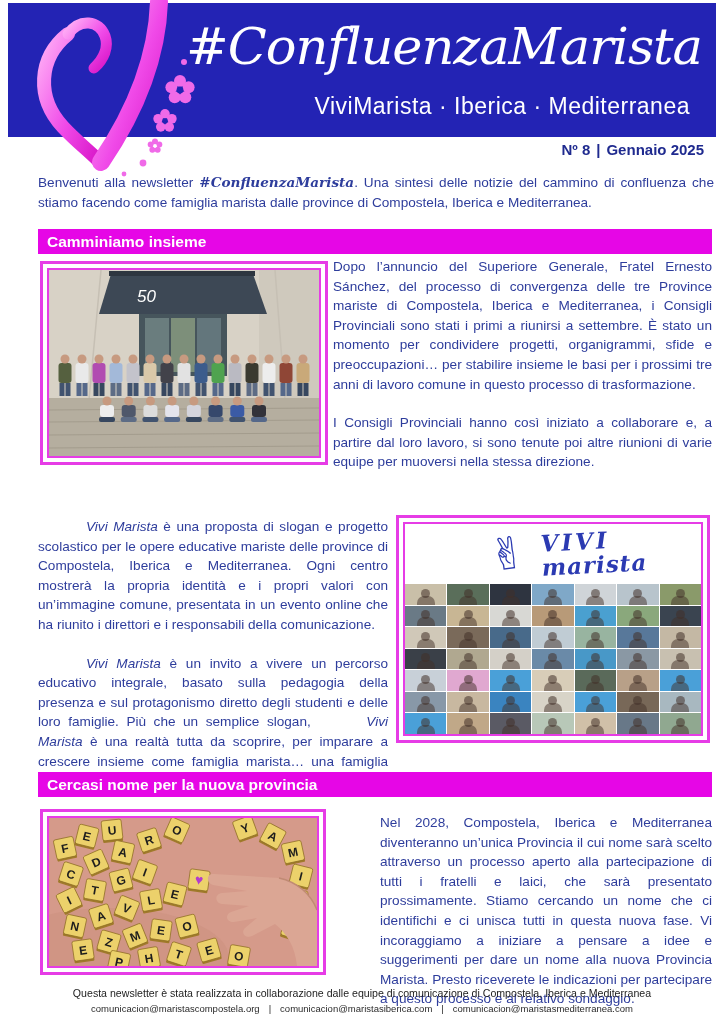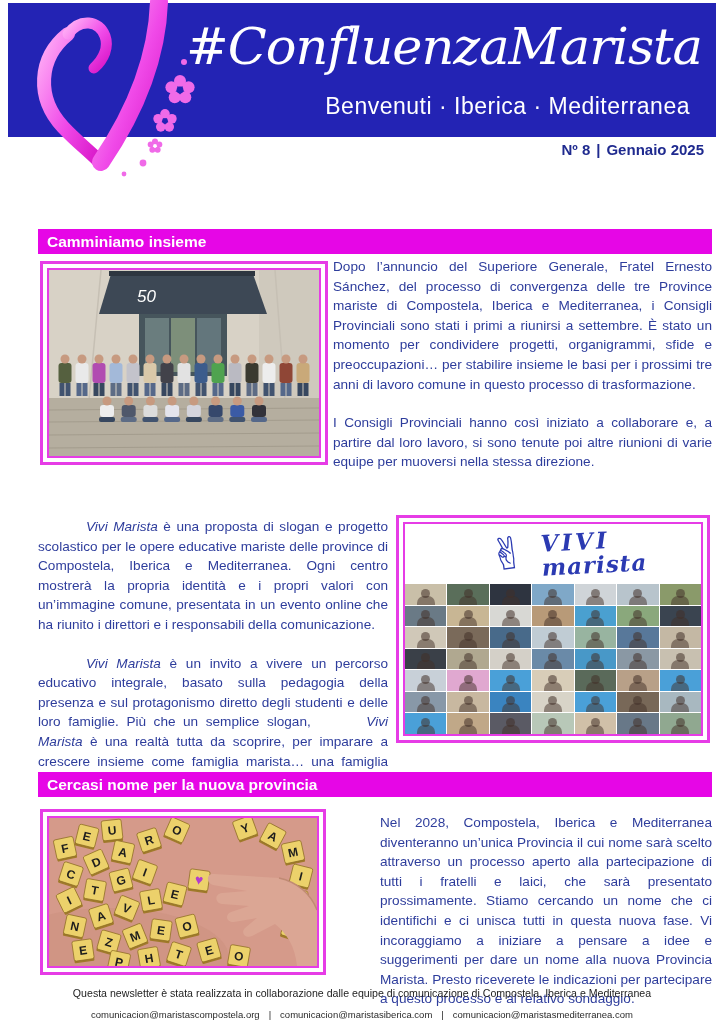--- a/index.html
+++ b/index.html
@@ -84,21 +84,21 @@
     position:absolute; left:50%; top:22%; width:9px; height:9px; margin-left:-4.5px;
     border-radius:50%; background:rgba(66,48,40,.55); display:block;
   }
   .vbody{
     position:absolute; left:50%; bottom:-2px; width:18px; height:11px; margin-left:-9px;
     border-radius:7px 7px 0 0; background:rgba(66,48,40,.5); display:block;
   }
   
   .footer{position:absolute; left:0; right:0; top:987px; text-align:center; color:#1d1d1d;}
   .footer-line1{font-size:10.6px;}
-  .footer-line2{font-size:9.5px; margin-top:10px; color:#2a2a2a;}
+  .footer-line2{font-size:9.5px; margin-top:4px; color:#2a2a2a;}
   .footer-line2 .sep{margin:0 9px;}
   svg text{font-family:"Liberation Sans", sans-serif;}
 </style>
 </head>
 <body>
 
 <div class="page">
 
   <header class="masthead">
     <svg class="heart-logo" viewBox="0 0 218 180">
@@ -138,27 +138,30 @@
             <circle cx="-5.3" cy="7.3" r="6"></circle>
             <circle cx="-8.6" cy="-2.8" r="6"></circle>
             <circle r="3.4" fill="#ffffff"></circle>
         </g>
         <circle cx="178" cy="62" r="3"></circle>
         <circle cx="137" cy="163" r="3.4"></circle>
         <circle cx="118" cy="174" r="2.4"></circle>
       </g>
     </svg>
     <div class="mast-title">#ConfluenzaMarista</div>
-    <div class="mast-subtitle">Benvenuti · Iberica · Mediterranea</div>
+    <div class="mast-subtitle">ViviMarista · Iberica · Mediterranea</div>
   </header>
 
   <div class="issue-line">
     <span>Nº 8</span><span class="sep">|</span><span>Gennaio 2025</span>
   </div>
 
+  <div class="intro">
+      <p><span>Benvenuti alla newsletter </span><span class="hl">#ConfluenzaMarista</span><span>. Una sintesi delle notizie del cammino di confluenza che stiamo facendo come famiglia marista dalle province di Compostela, Iberica e Mediterranea.</span></p>
+    </div>
 
   <div class="section-bar" id="bar-1">Camminiamo insieme</div>
 
   <figure class="frame" id="frame-1" style="margin:0">
     <div class="frame-inner">
       <svg viewBox="0 0 270 186" width="270" height="186">
         <rect x="0" y="0" width="270" height="186" fill="#d8d2c6"></rect>
         <rect x="210" y="0" width="60" height="186" fill="#cfc9bd"></rect>
         <line x1="52" y1="0" x2="40" y2="130" stroke="#c6c0b4" stroke-width="1.5"></line>
         <line x1="226" y1="0" x2="236" y2="130" stroke="#c6c0b4" stroke-width="1.5"></line>

